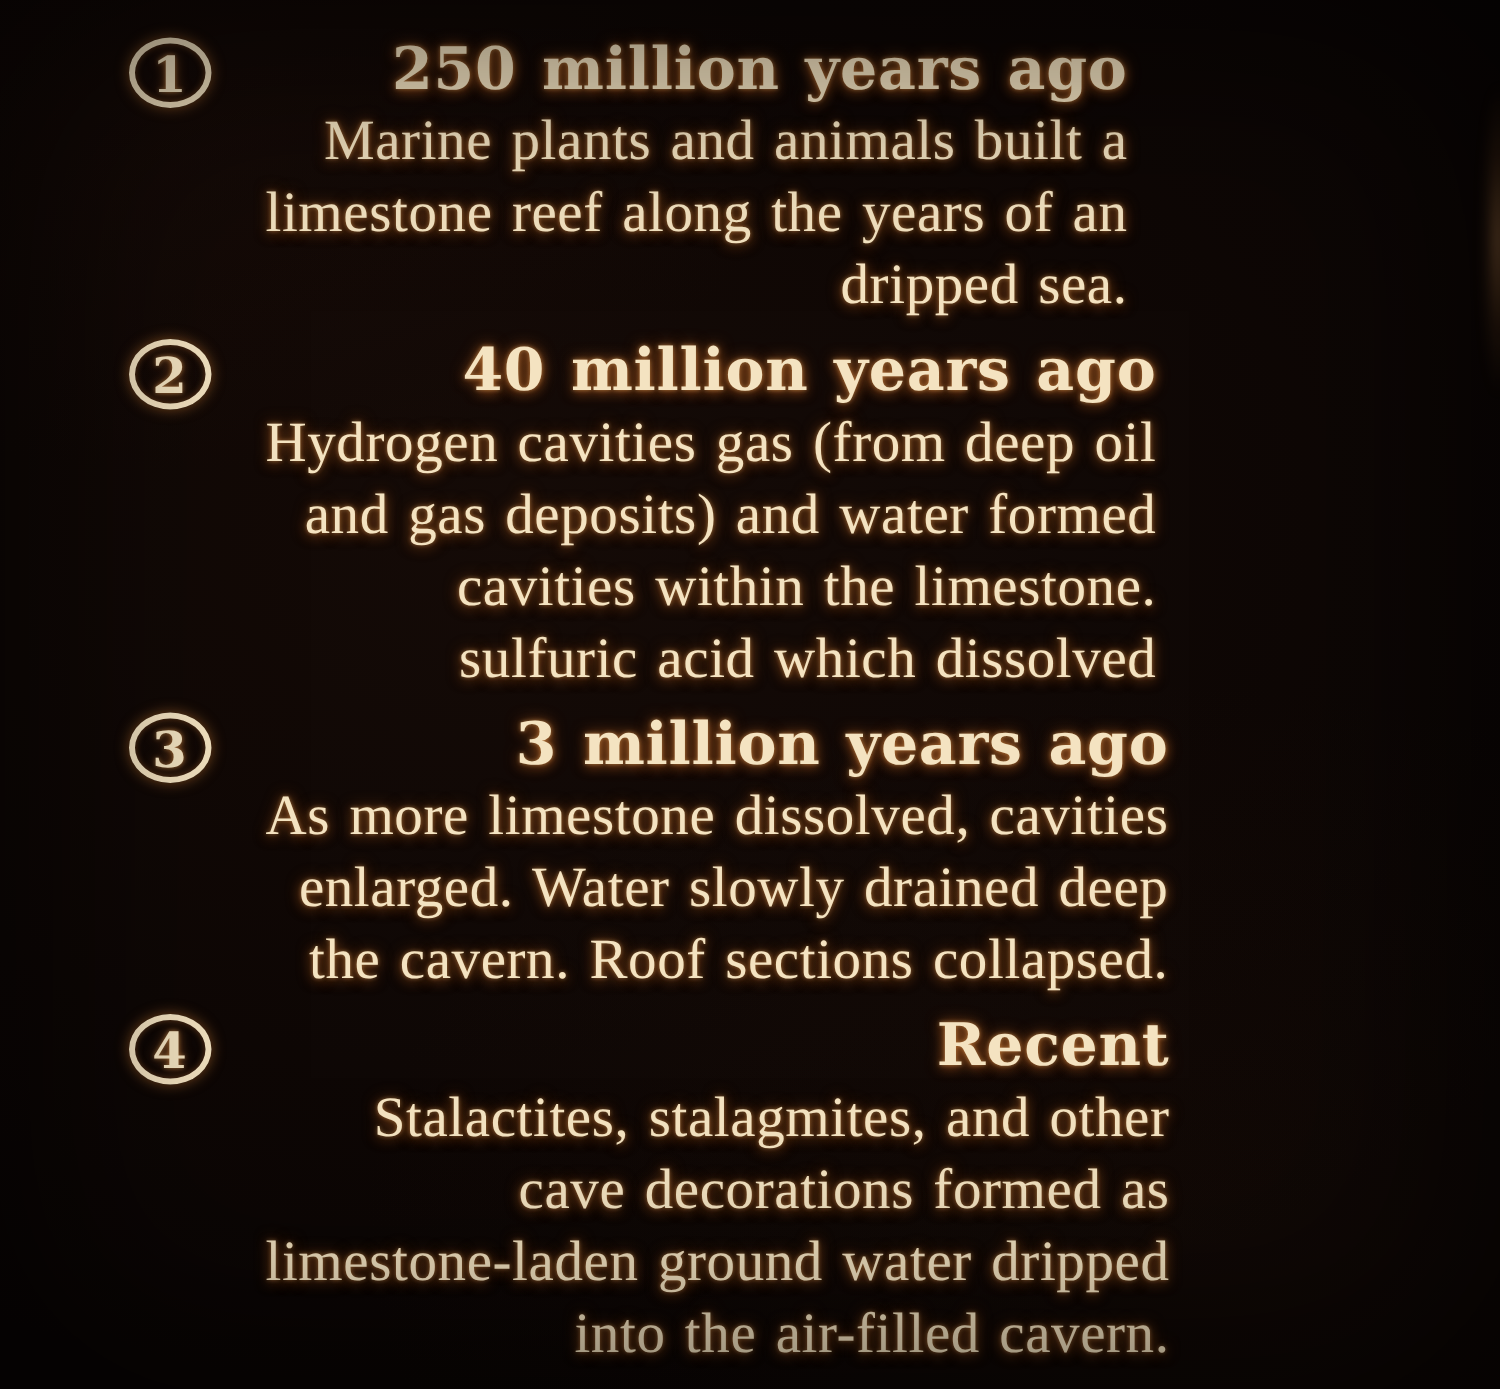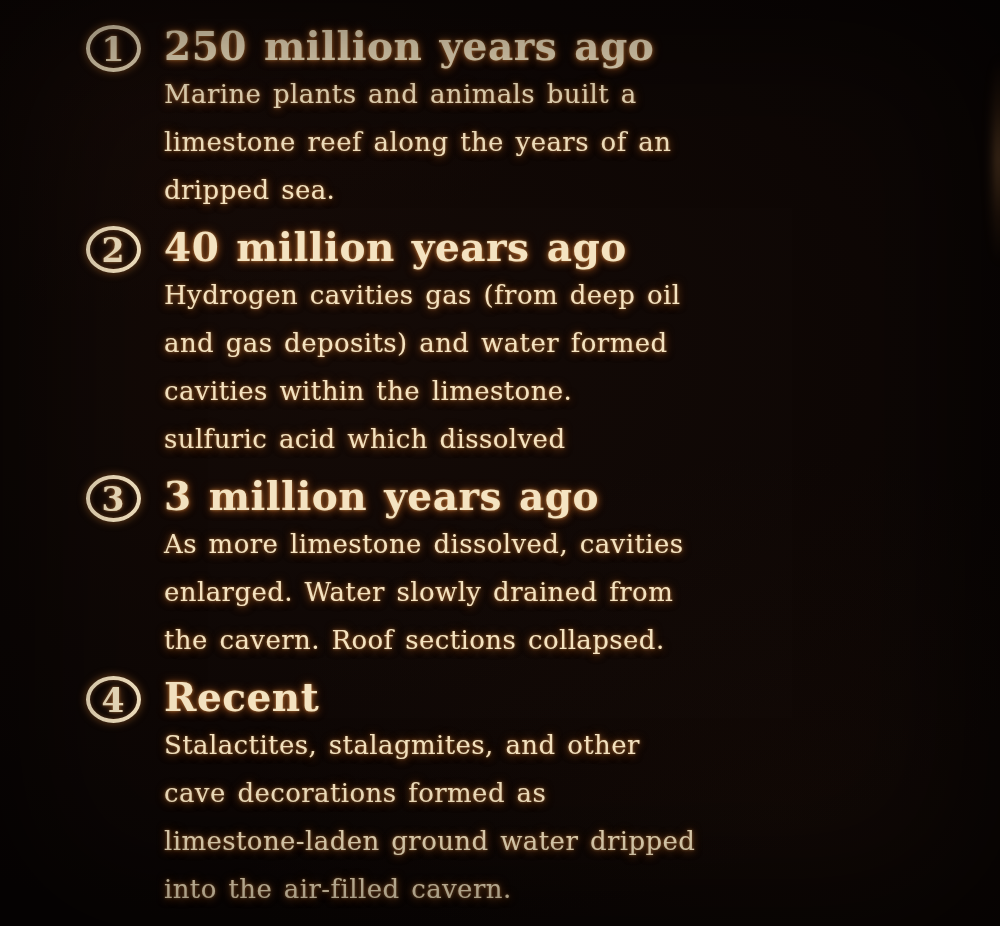--- a/index.html
+++ b/index.html
@@ -75,42 +75,44 @@
     line-height: 1;
     padding-top: 1px;
     box-shadow:
       0 0 9px rgba(210, 125, 50, 0.55),
       inset 0 0 5px rgba(210, 125, 50, 0.45);
     text-shadow:
       0 0 8px rgba(214, 122, 48, 0.6),
       0 0 3px rgba(255, 195, 115, 0.5);
   }
   .content {
-    margin-left: 22px;
+    margin-left: 35px;
+    text-align: right;
   }
   .heading {
     font-weight: bold;
     font-size: 39px;
     line-height: 48px;
     letter-spacing: 0.5px;
     word-spacing: 3px;
     text-shadow:
       0 0 10px rgba(214, 122, 48, 0.60),
       0 0 3px rgba(255, 195, 115, 0.55),
       0 2px 7px rgba(110, 45, 8, 0.65);
   }
   .line {
-    font-size: 26px;
+    font-size: 38px;
     line-height: 48px;
     letter-spacing: 0.4px;
     word-spacing: 3px;
     text-shadow:
       0 0 10px rgba(214, 122, 48, 0.52),
       0 0 3px rgba(255, 195, 115, 0.48),
       0 2px 7px rgba(110, 45, 8, 0.6);
+    font-family: Liberation Serif, serif;
   }
 </style>
 </head>
 <body>
 
 <div id="stage" style="--bg: #0a0504; --ink: #f4e3c1;">
   <div class="edge-glow"></div>
   <ol class="timeline">
   <li class="section">
     <span class="num-wrap">
@@ -142,21 +144,21 @@
   </li>
 
   <li class="section">
     <span class="num-wrap">
       <span class="num">3</span>
     </span>
     <div class="content">
       <div class="heading">3 million years ago</div>
       <div class="lines">
             <div class="line">As more limestone dissolved, cavities</div>
-            <div class="line">enlarged. Water slowly drained from</div>
+            <div class="line">enlarged. Water slowly drained deep</div>
             <div class="line">the cavern. Roof sections collapsed.</div>
           </div>
     </div>
   </li>
 
   <li class="section">
     <span class="num-wrap">
       <span class="num">4</span>
     </span>
     <div class="content">

